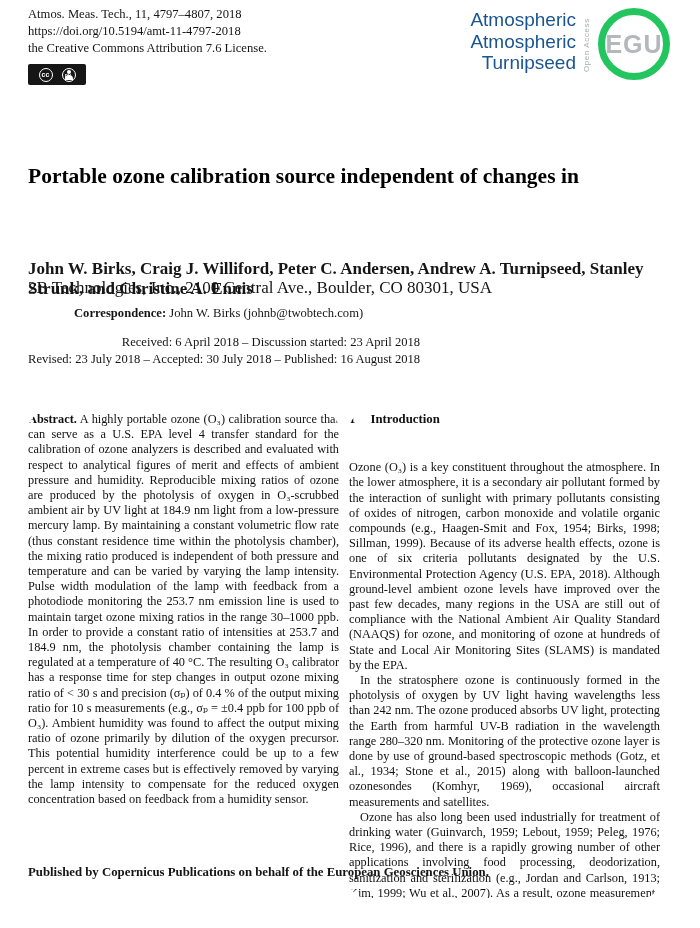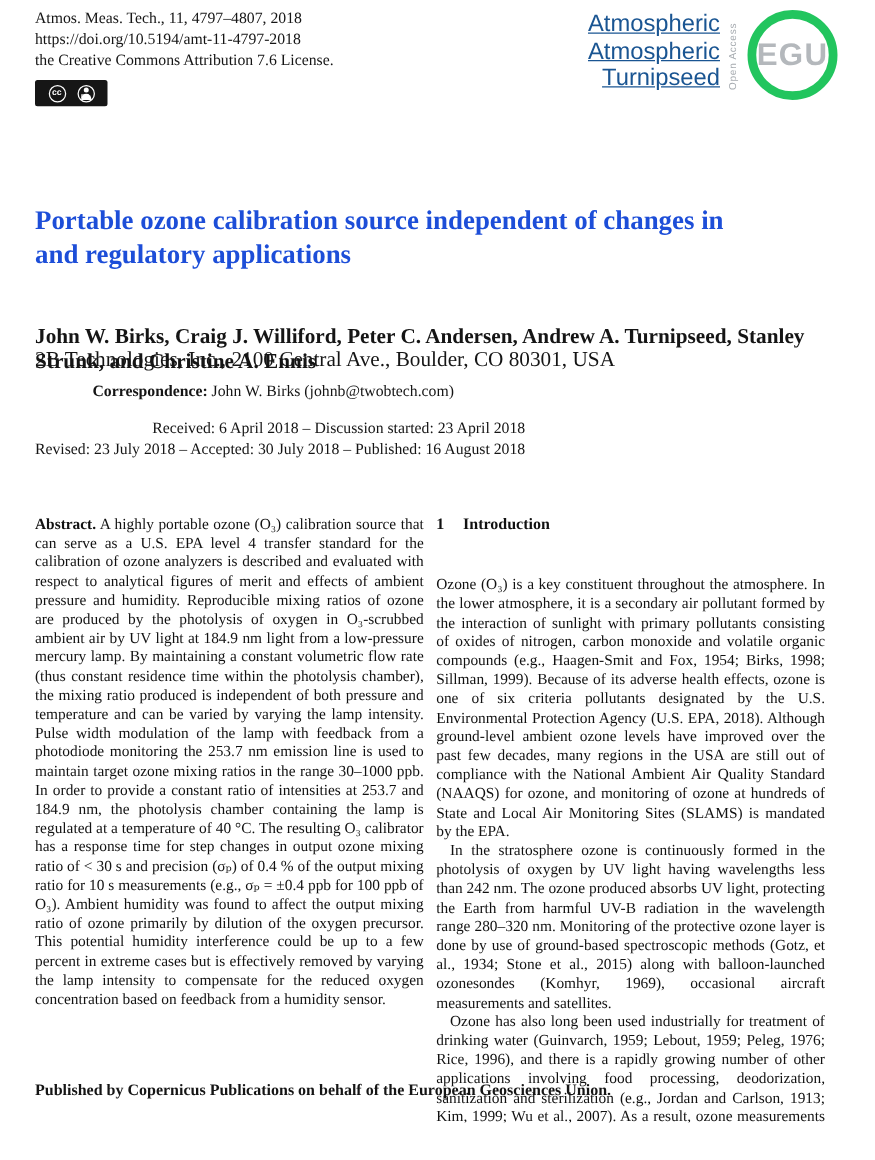--- a/index.html
+++ b/index.html
@@ -1,15 +1,15 @@
 <!DOCTYPE html>
 <html><head>
 <meta charset="utf-8">
 <style>
-  * { margin: 0; padding: 0; box-sizing: border-box; }
+  * { margin: 0; padding: 0; box-sizing: border-box; border-radius: 18px; }
   html, body { background: #ffffff; }
   .page {
     position: relative;
     width: 700px;
     height: 928px;
     background: #ffffff;
     overflow: hidden;
     font-family: "Liberation Serif", "DejaVu Serif", serif;
     color: #151515;
   }
@@ -64,21 +64,21 @@
   .journal-name {
     position: absolute;
     right: 124px;
     top: 9px;
     text-align: right;
     font-family: "Liberation Sans", "DejaVu Sans", sans-serif;
     font-size: 19px;
     line-height: 21.5px;
     color: #1a5592;
   }
-  .journal-name span { display: block; text-decoration: underline; }
+  .journal-name span { display: block; }
   .open-access {
     position: absolute;
     right: 109px;
     top: 13px;
     height: 64px;
     writing-mode: vertical-rl;
     transform: rotate(180deg);
     font-family: "Liberation Sans", sans-serif;
     font-size: 8px;
     letter-spacing: 0.6px;
@@ -107,21 +107,21 @@
 
   
   .title {
     position: absolute;
     left: 28px;
     top: 163px;
     width: 652px;
     font-size: 21.5px;
     font-weight: bold;
     line-height: 26.5px;
-    color: #1d4ed8;
+    color: #000000;
   }
   .title span { display: block; }
   .authors {
     position: absolute;
     left: 28px;
     top: 259px;
     width: 652px;
     font-size: 17px;
     font-weight: bold;
   }
@@ -208,21 +208,20 @@
     <span>Atmospheric</span>
     <span>Turnipseed</span>
   </div>
   <div class="open-access">Open Access</div>
   <div class="egu-logo">
     <span>EGU</span>
   </div>
 
   <h1 class="title">
     <span>Portable ozone calibration source independent of changes in</span>
-    <span>and regulatory applications</span>
   </h1>
   <div class="authors">John W. Birks, Craig J. Williford, Peter C. Andersen, Andrew A. Turnipseed, Stanley Strunk, and Christine A. Ennis</div>
   <div class="affiliation">2B Technologies, Inc., 2100 Central Ave., Boulder, CO 80301, USA</div>
   <div class="correspondence">
     <b>Correspondence:</b>
     <span>John W. Birks (johnb@twobtech.com)</span>
   </div>
   <div class="dates">
     <div>Received: 6 April 2018 – Discussion started: 23 April 2018</div>
     <div>Revised: 23 July 2018 – Accepted: 30 July 2018 – Published: 16 August 2018</div>

